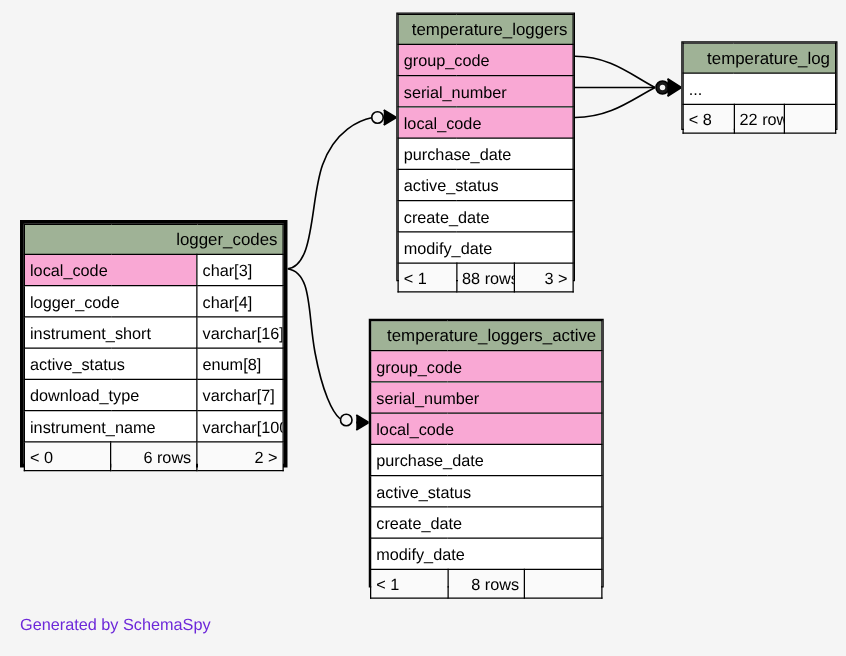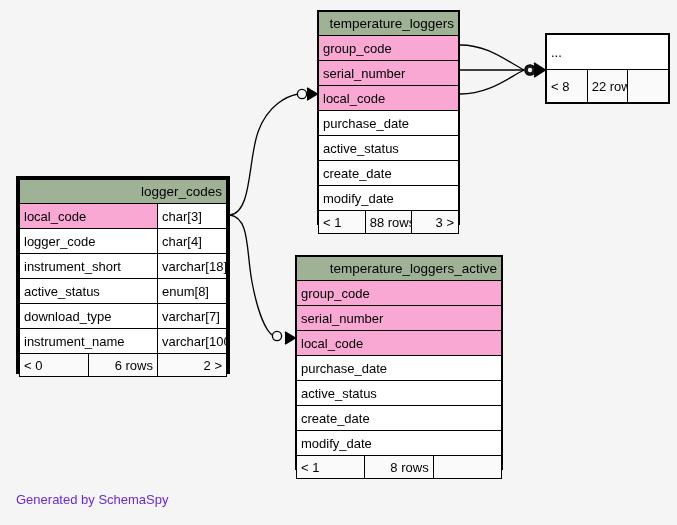--- a/index.html
+++ b/index.html
@@ -85,21 +85,21 @@
   #tbl-logger_codes {
     left: 16px;  top: 176px;
     width: 214px; height: 198px;
   }
   #tbl-temperature_loggers {
     left: 317px; top: 10px;
     width: 143px; height: 215px;
   }
   #tbl-temperature_loggers_active {
     left: 295px; top: 255px;
-    width: 208px; height: 215px;
+    width: 188px; height: 215px;
   }
   #tbl-temperature_log {
     left: 545px; top: 33px;
     width: 125px; height: 71px;
   }
 
   
   #caption {
     position: absolute;
     left: 16px;
@@ -157,21 +157,21 @@
       <tr>
         <td class="col-cell pk-cell" colspan="2" style="width:123px">local_code</td>
         <td class="col-cell type-cell">char[3]</td>
       </tr>
       <tr>
         <td class="col-cell" colspan="2">logger_code</td>
         <td class="col-cell type-cell">char[4]</td>
       </tr>
       <tr>
         <td class="col-cell" colspan="2">instrument_short</td>
-        <td class="col-cell type-cell">varchar[18]</td>
+        <td class="col-cell type-cell">varchar[16]</td>
       </tr>
       <tr>
         <td class="col-cell" colspan="2">active_status</td>
         <td class="col-cell type-cell">enum[8]</td>
       </tr>
       <tr>
         <td class="col-cell" colspan="2">download_type</td>
         <td class="col-cell type-cell">varchar[7]</td>
       </tr>
       <tr>
@@ -255,20 +255,23 @@
         <td class="foot-cell foot-center" style="width:74px">8 rows</td>
         <td class="foot-cell foot-right"></td>
       </tr>
     </tbody>
       </table>
   </div>
 
   <div class="entity" id="tbl-temperature_log">
     <table>
       <tbody>
+          <tr>
+        <td class="title-cell" colspan="3">temperature_log</td>
+      </tr>
       <tr>
         <td class="col-cell" colspan="3">...</td>
       </tr>
       <tr>
         <td class="foot-cell foot-left" style="width:36px">&lt; 8</td>
         <td class="foot-cell foot-center" style="width:62px">22 rows</td>
         <td class="foot-cell foot-right"></td>
       </tr>
     </tbody>
       </table>

